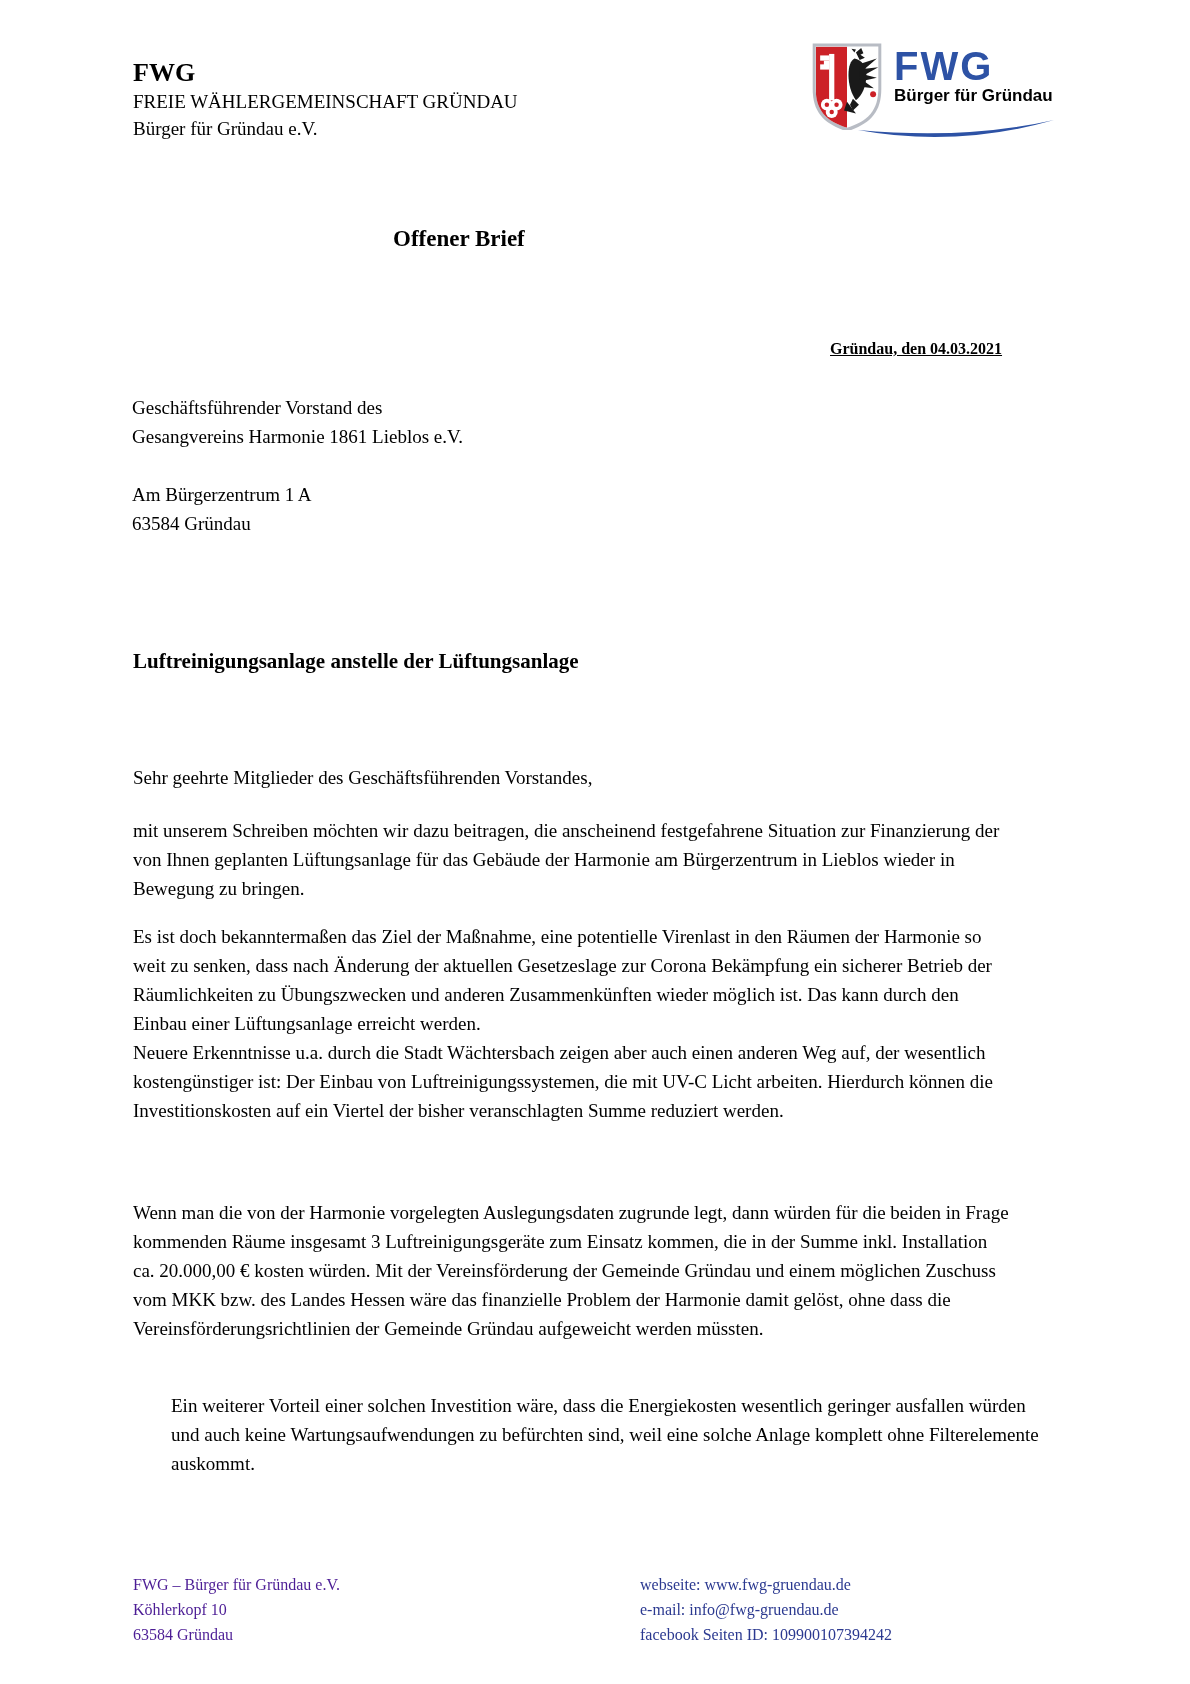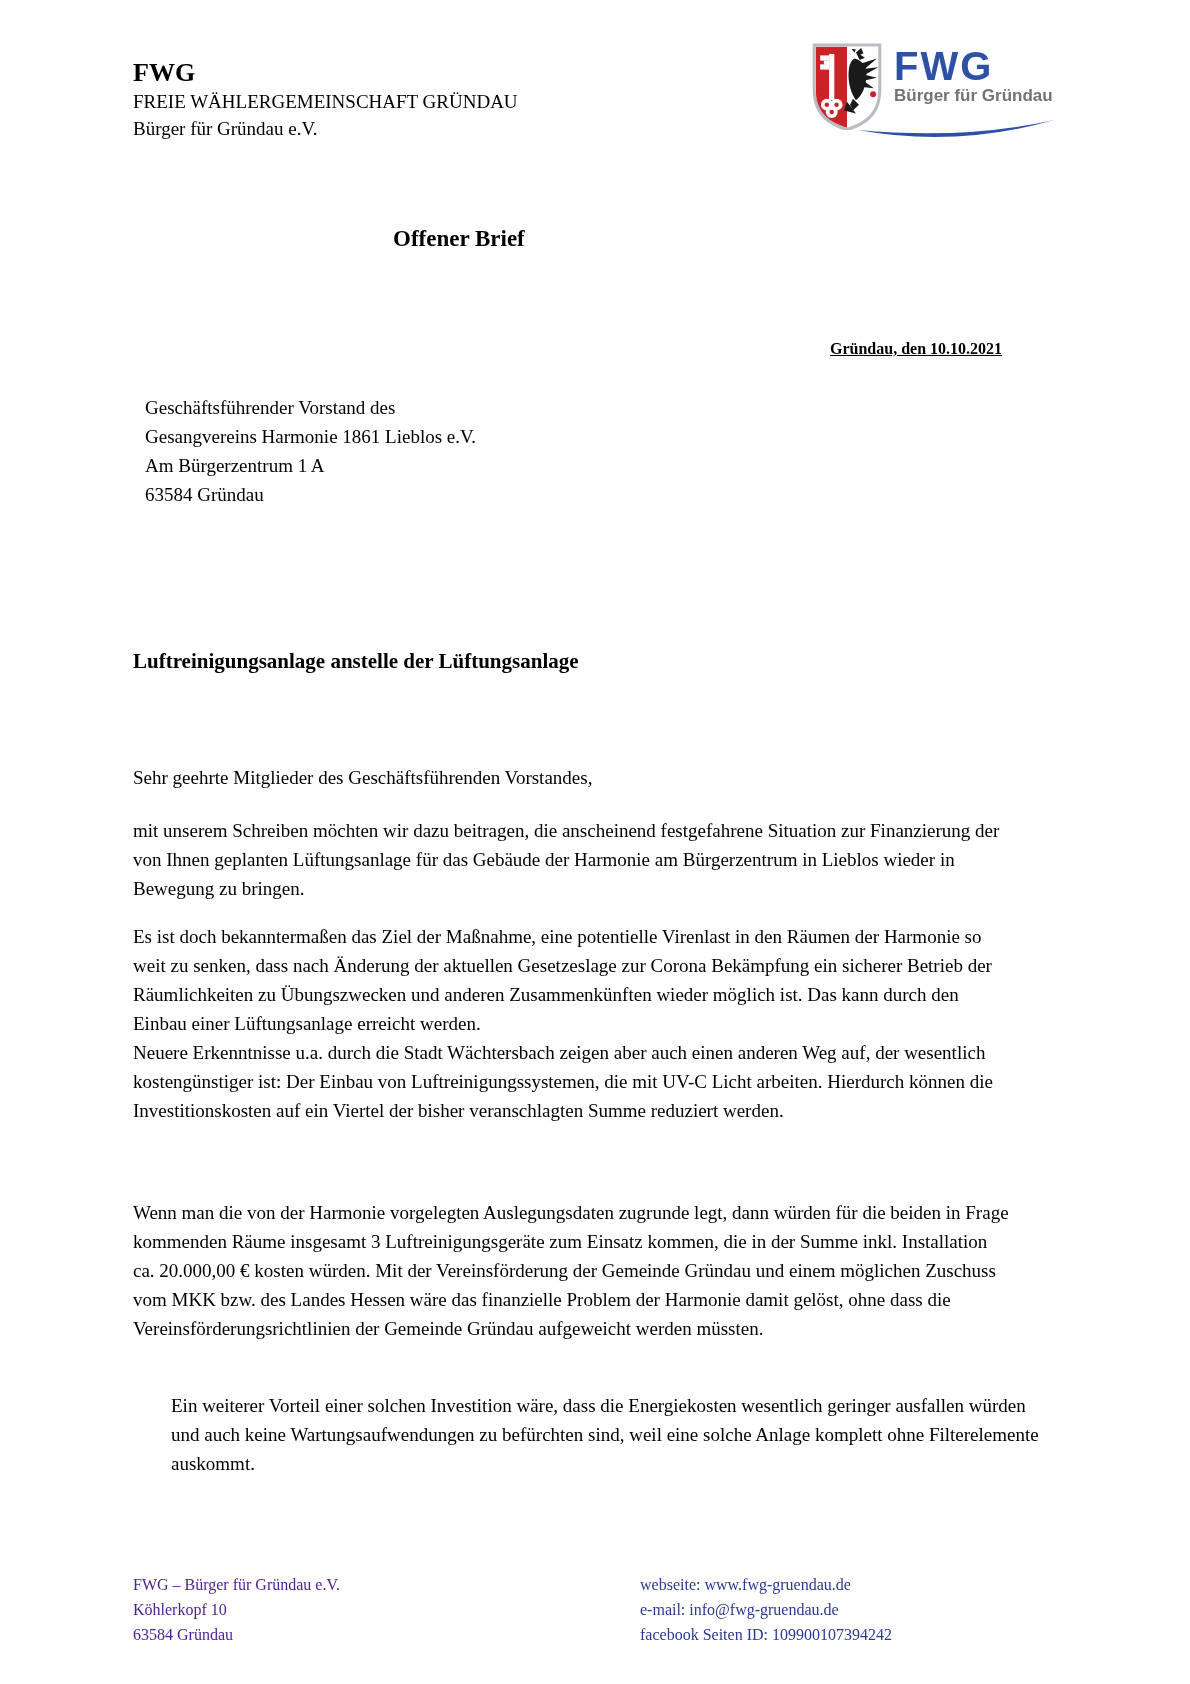--- a/index.html
+++ b/index.html
@@ -33,41 +33,41 @@
     font-size: 40px;
     line-height: 40px;
     letter-spacing: 2px;
     color: #2d52a5;
   }
   .logo-tagline {
     font-family: "Liberation Sans", sans-serif;
     font-weight: bold;
     font-size: 17px;
     line-height: 20px;
-    color: #737373;
+    color: #000000;
     white-space: nowrap;
   }
   .logo-swoosh { position: absolute; left: 48px; top: 78px; width: 200px; height: 24px; }
 
   
   .letter-title {
     position: absolute; left: 367px; top: 226px;
     font-size: 23px; font-weight: bold; margin-left: 26px;
   }
   .dateline {
     position: absolute; left: 830px; top: 340px;
     font-size: 16px; font-weight: bold;
     text-decoration: underline;
     white-space: nowrap;
   }
   .recipient {
-    position: absolute; left: 145px; top: 393px;
+    position: absolute; left: 132px; top: 393px;
     font-size: 19px; line-height: 29px;
   }
-  .recipient-gap { }
+  .recipient-gap { margin-top: 29px; }
   .subject {
     position: absolute; left: 133px; top: 649px;
     font-size: 21px; font-weight: bold;
   }
   .salutation {
     position: absolute; left: 133px; top: 763px;
     font-size: 19px; line-height: 29px;
   }
   .body-par {
     position: absolute; left: 133px; width: 880px;
@@ -146,21 +146,21 @@
       <div class="logo-wordmark">FWG</div>
       <div class="logo-tagline">Bürger für Gründau</div>
     </div>
     <svg class="logo-swoosh" viewBox="0 0 200 24" xmlns="http://www.w3.org/2000/svg">
       <path d="M2,14 Q100,32 198,4 Q110,24 2,14 Z" fill="#2d52a5"></path>
     </svg>
   </div>
 
   <div class="letter-title">Offener Brief</div>
 
-  <div class="dateline">Gründau, den 10.10.2021</div>
+  <div class="dateline">Gründau, den 04.03.2021</div>
 
   <div class="recipient">
     <div>Geschäftsführender Vorstand des</div>
     <div>Gesangvereins Harmonie 1861 Lieblos e.V.</div>
     <div class="recipient-gap">Am Bürgerzentrum 1 A</div>
     <div>63584 Gründau</div>
   </div>
 
   <div class="subject">Luftreinigungsanlage anstelle der Lüftungsanlage</div>
 

